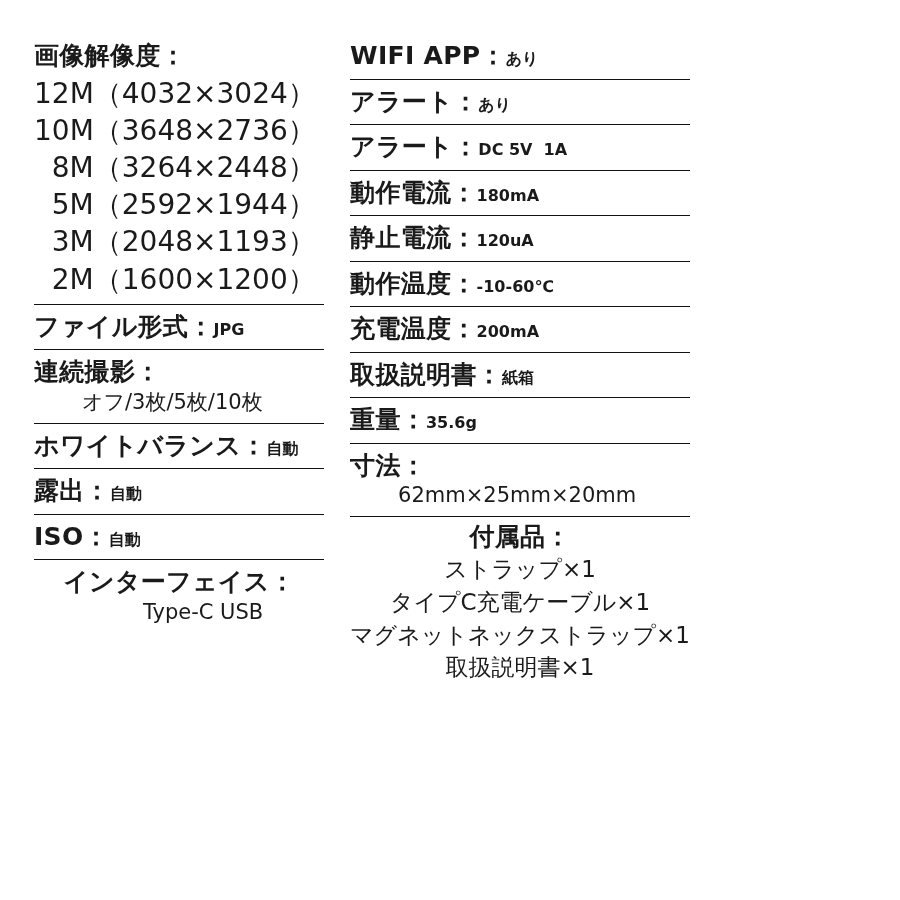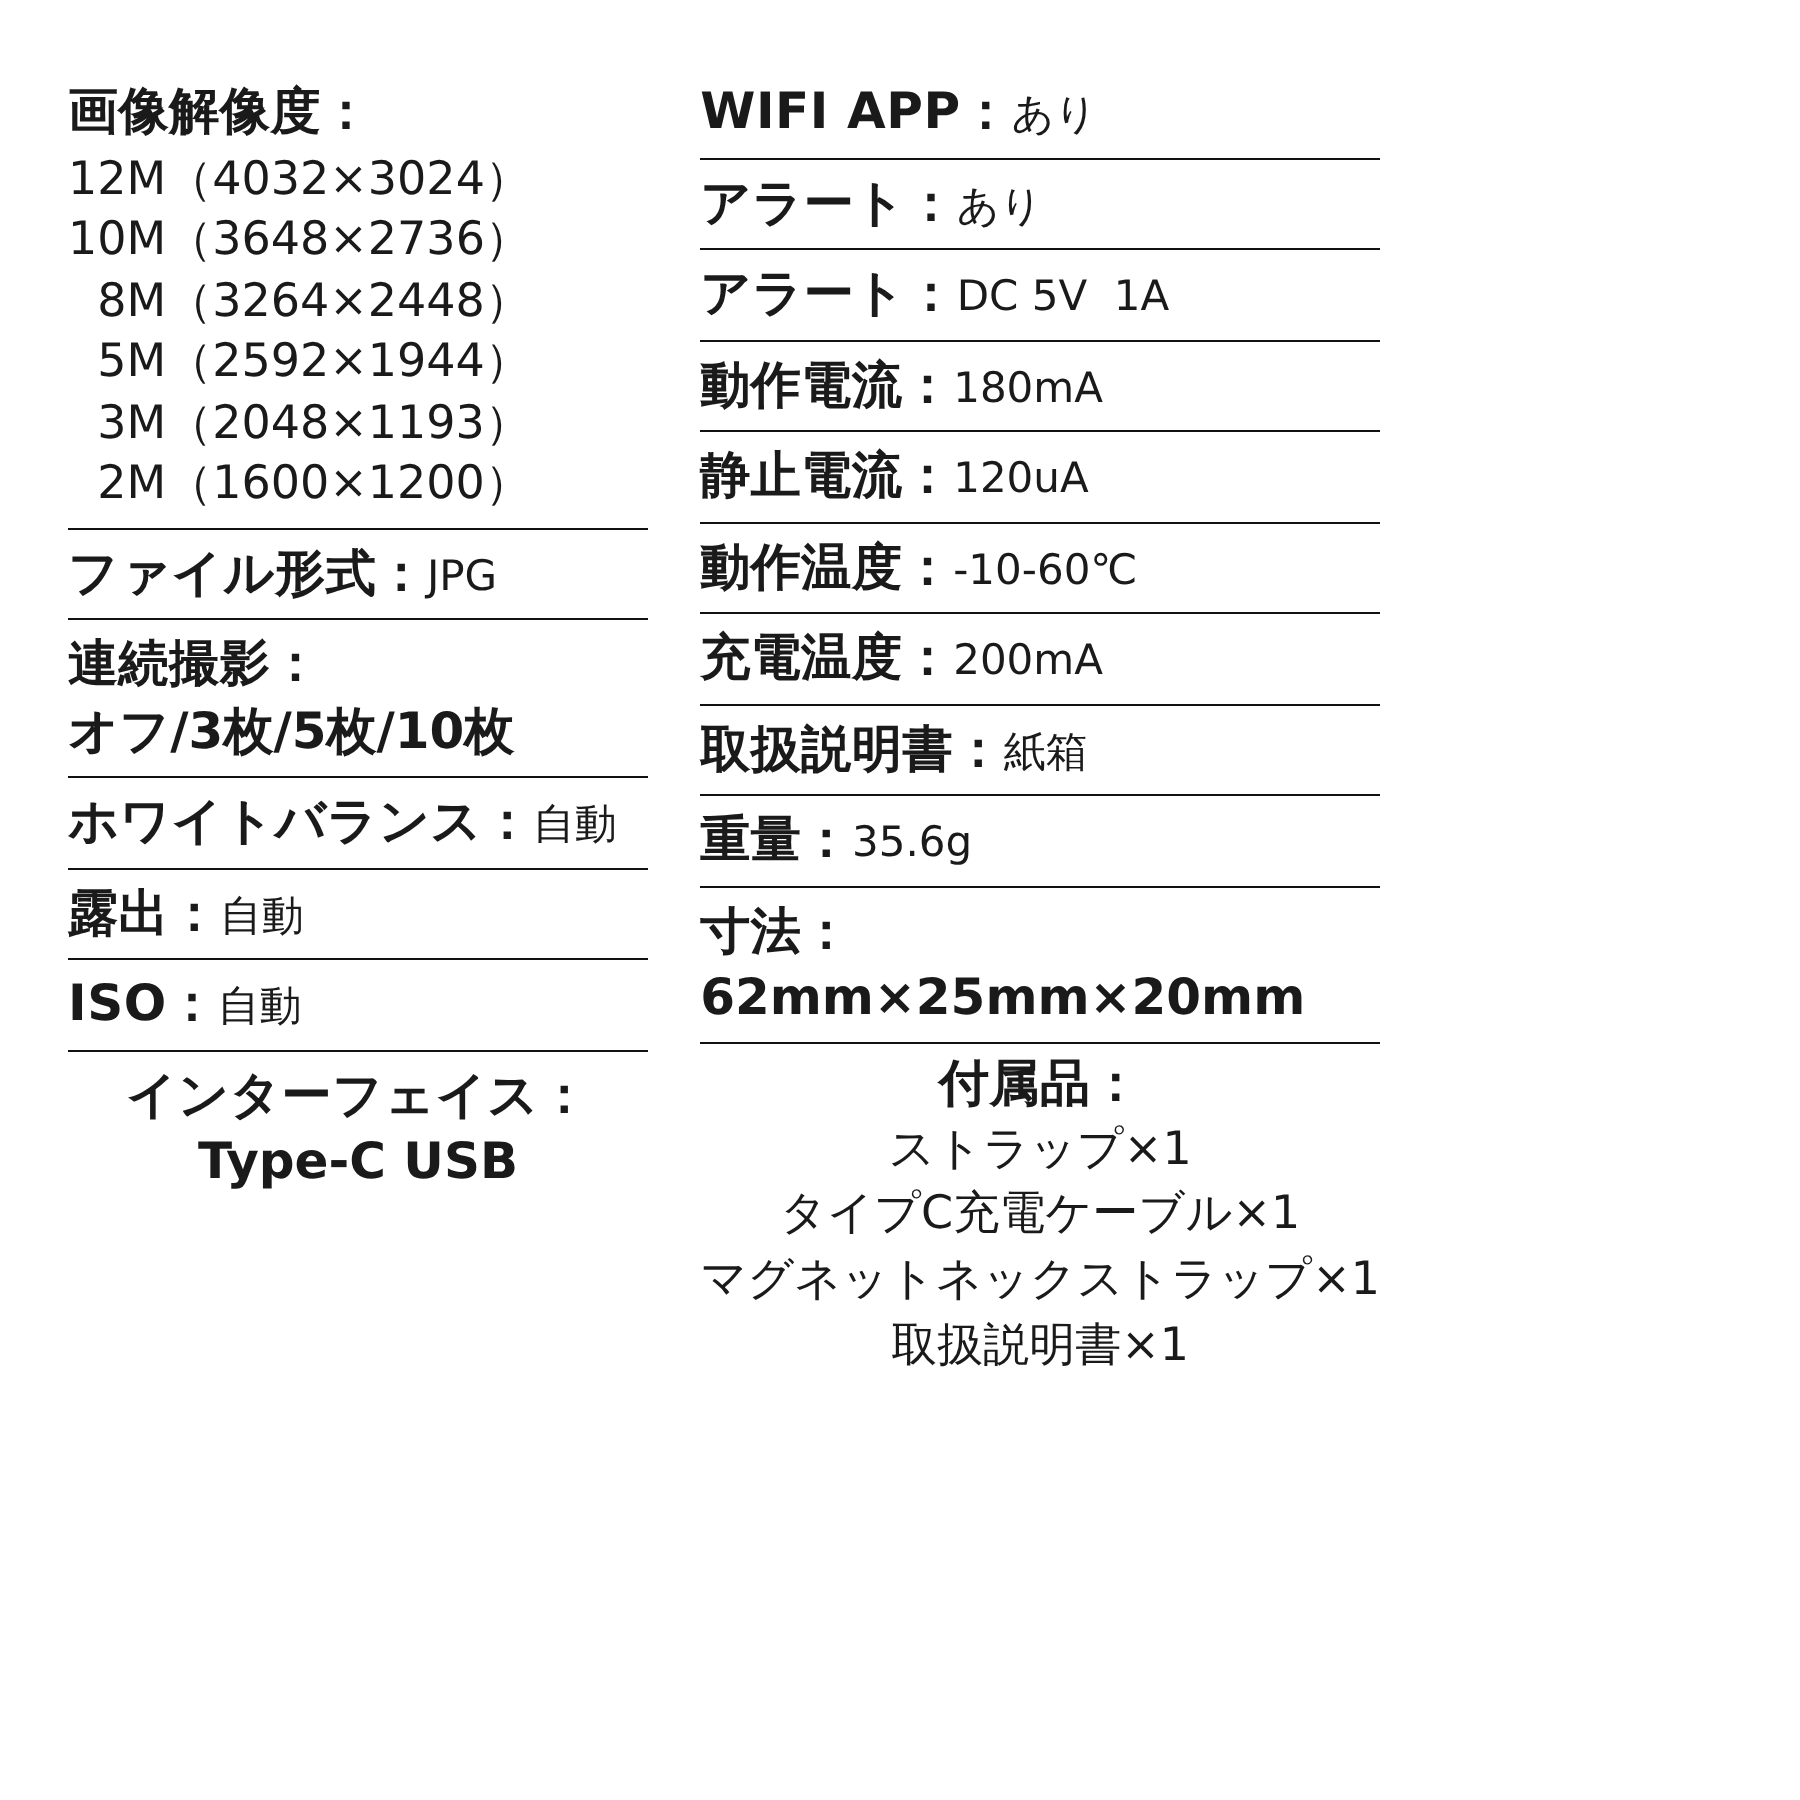--- a/index.html
+++ b/index.html
@@ -41,36 +41,37 @@
     display: block;
     line-height: 1.34;
     white-space: pre;
   }
   .lbl {
     font-weight: bold;
     font-size: 25px;
     letter-spacing: 0.3px;
   }
   .val {
+    font-weight: bold;
+    font-size: 16px;
+    margin-top: 48px;
+  }
+  .sub {
+    font-size: 21px;
     font-weight: normal;
-    font-size: 21px;
-    margin-top: 48px;
-  }
-  .sub {
-    font-size: 25px;
-    font-weight: bold;
     line-height: 1.33;
     white-space: pre;
     display: block;
+    margin-left: 48px;
   }
 
   
   .res-list { padding-top: 2px; }
   .res-item {
-    font-size: 23px;
+    font-size: 28px;
     line-height: 1.33;
     white-space: pre;
     display: block;
   }
 
   .inline { display: inline; }
 
   
   .app-icon {
     display: inline-block;

